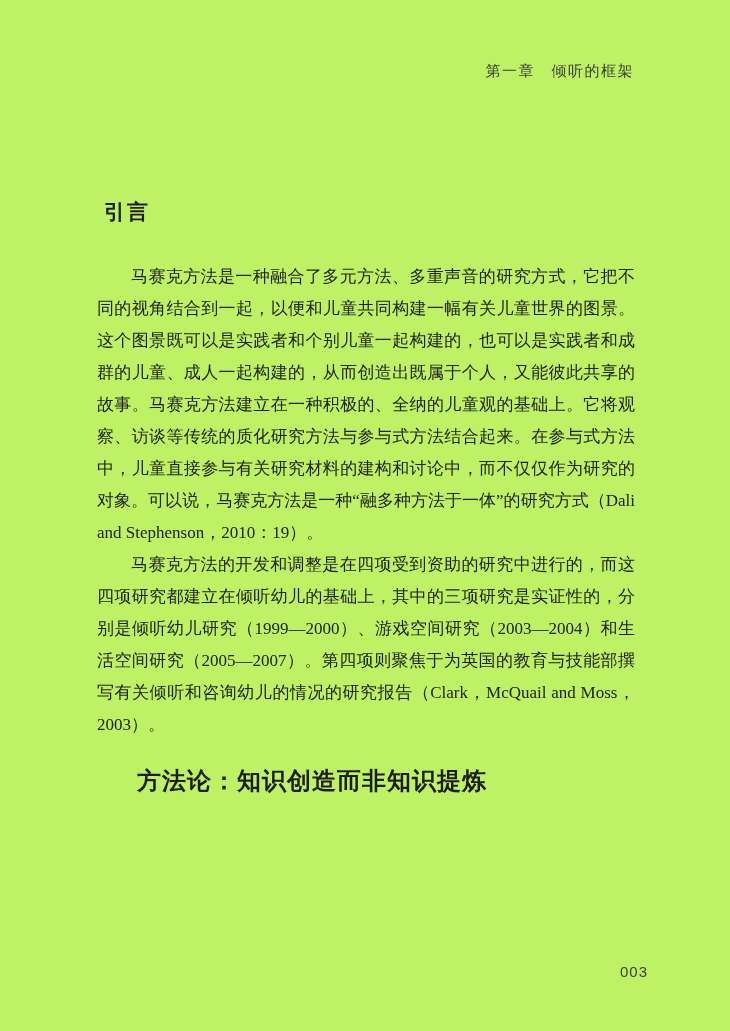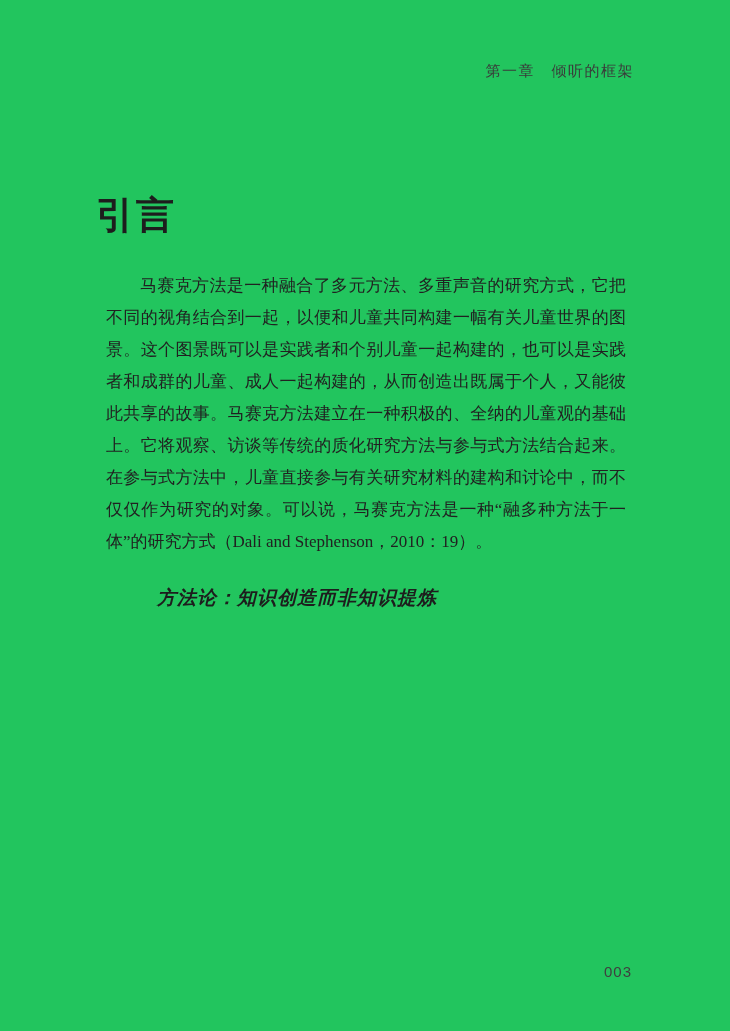--- a/index.html
+++ b/index.html
@@ -4,89 +4,89 @@
 <style>
   html, body {
     margin: 0;
     padding: 0;
     background: #ffffff;
   }
   .page {
     position: relative;
     width: 730px;
     height: 1031px;
-    background: #22c55e;
+    background: #bef264;
     overflow: hidden;
   }
   .running-header {
     position: absolute;
     top: 62px;
     right: 96px;
     font-family: "Liberation Sans", sans-serif;
     font-size: 15px;
     color: #3a3a3a;
     letter-spacing: 1.5px;
     white-space: pre;
   }
   .section-title {
     position: absolute;
     top: 190px;
     left: 96px;
-    margin: 0;
+    margin: 8px;
     font-family: "Liberation Sans", sans-serif;
-    font-size: 38px;
+    font-size: 21px;
     font-weight: bold;
     color: #1d1d1d;
     letter-spacing: 2px;
   }
   .body-text {
     position: absolute;
     top: 261px;
     left: 97px;
     width: 538px;
     font-family: "Liberation Serif", serif;
     font-size: 17px;
     line-height: 32px;
     color: #212121;
     text-align: justify;
   }
   .body-text p {
-    margin: 9px;
+    margin: 0;
     text-indent: 2em;
   }
   .subheading {
-    margin: 26px 0 14px 60px;
+    margin: 26px 0 14px 40px;
     font-family: "Liberation Sans", sans-serif;
-    font-size: 19px;
+    font-size: 24px;
     line-height: 28px;
     font-weight: bold;
     color: #1d1d1d;
     text-indent: 0;
     letter-spacing: 1px;
-    font-style: italic;
   }
   .page-number {
     position: absolute;
     top: 963px;
-    left: 604px;
+    left: 620px;
     font-family: "Liberation Sans", sans-serif;
     font-size: 15px;
     color: #3f3f3f;
     letter-spacing: 1px;
   }
 </style>
 </head>
 <body>
 
 <div class="page">
 
   <div class="running-header">第一章　倾听的框架</div>
 
   <h1 class="section-title">引言</h1>
 
   <div class="body-text">
     <p>马赛克方法是一种融合了多元方法、多重声音的研究方式，它把不同的视角结合到一起，以便和儿童共同构建一幅有关儿童世界的图景。这个图景既可以是实践者和个别儿童一起构建的，也可以是实践者和成群的儿童、成人一起构建的，从而创造出既属于个人，又能彼此共享的故事。马赛克方法建立在一种积极的、全纳的儿童观的基础上。它将观察、访谈等传统的质化研究方法与参与式方法结合起来。在参与式方法中，儿童直接参与有关研究材料的建构和讨论中，而不仅仅作为研究的对象。可以说，马赛克方法是一种“融多种方法于一体”的研究方式（Dali and Stephenson，2010：19）。</p>
+    <p>马赛克方法的开发和调整是在四项受到资助的研究中进行的，而这四项研究都建立在倾听幼儿的基础上，其中的三项研究是实证性的，分别是倾听幼儿研究（1999—2000）、游戏空间研究（2003—2004）和生活空间研究（2005—2007）。第四项则聚焦于为英国的教育与技能部撰写有关倾听和咨询幼儿的情况的研究报告（Clark，McQuail and Moss，2003）。</p>
     <h2 class="subheading">方法论：知识创造而非知识提炼</h2>
   </div>
 
   <div class="page-number">003</div>
 
 </div>
 
 </body></html>

